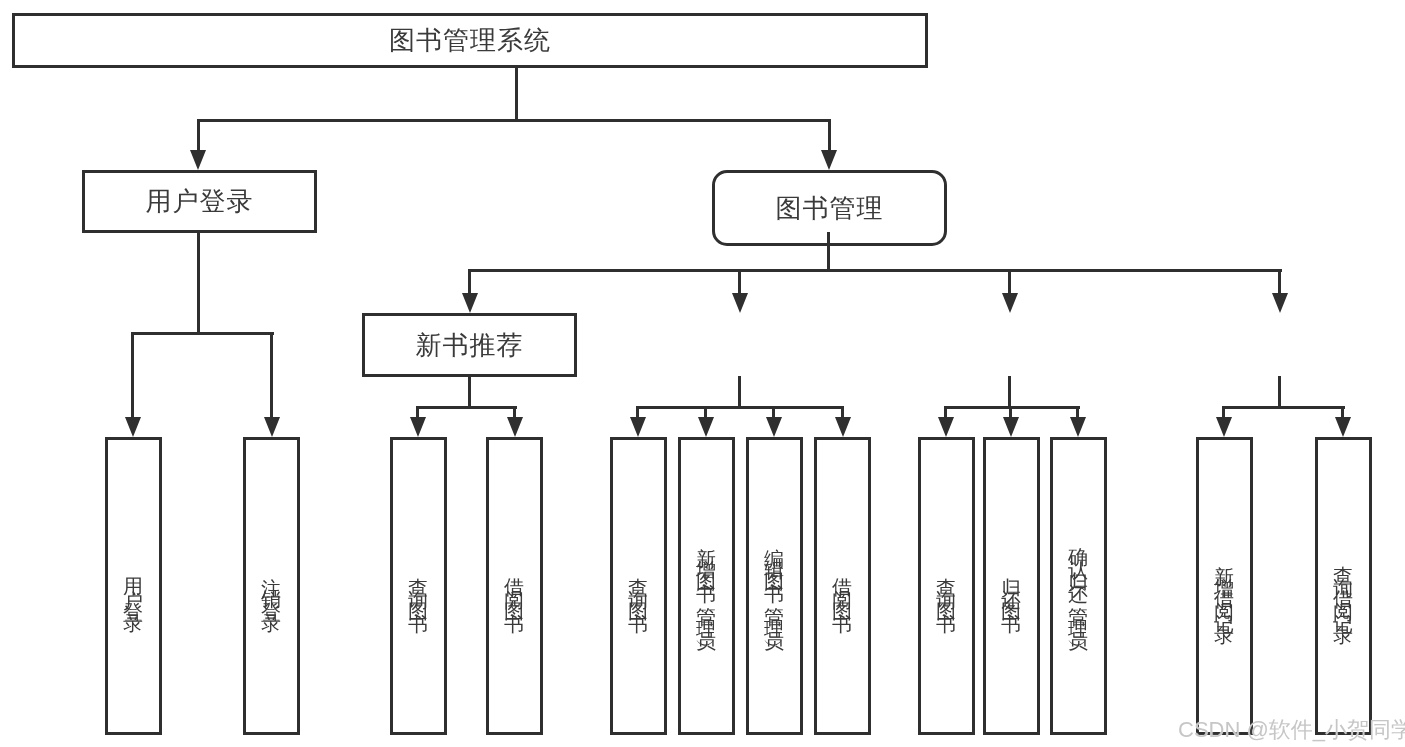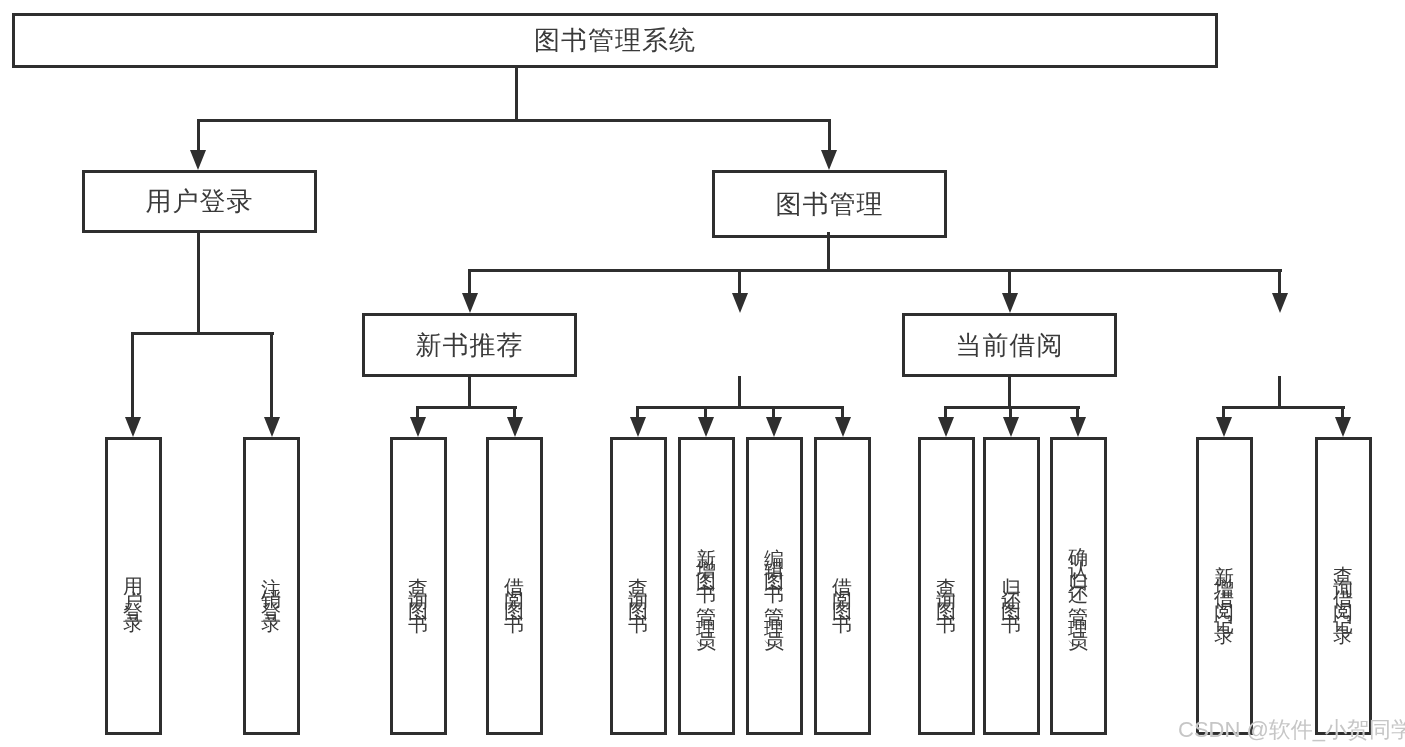--- a/index.html
+++ b/index.html
@@ -62,36 +62,33 @@
     color: #c6c6c6;
     text-shadow: 0 0 1px #ffffff;
     white-space: nowrap;
   }
 </style>
 </head>
 <body>
 
 <div class="canvas">
 
-  <div class="box" style="left:12px; top:13px; width:1206px; height:55px;">
+  <div class="box" style="left:12px; top:13px; width:916px; height:55px;">
     <span class="hlabel">图书管理系统</span>
   </div>
 
   <div class="box" style="left:82px; top:170px; width:235px; height:63px;">
     <span class="hlabel">用户登录</span>
   </div>
-  <div class="box" style="left:712px; top:170px; width:235px; height:68px;">
+  <div class="box" style="left:712px; top:170px; width:235px; height:76px;border-radius:15px;">
     <span class="hlabel">图书管理</span>
   </div>
 
   <div class="box" style="left:362px; top:313px; width:215px; height:64px;align-items:center;">
     <span class="hlabel">新书推荐</span>
-  </div>
-  <div class="box" style="left:902px; top:313px; width:215px; height:64px;">
-    <span class="hlabel">当前借阅</span>
   </div>
 
   <div class="box" style="left:105px; top:437px; width:57px; height:298px;">
     <span class="leaf-label">用户登录</span>
   </div>
   <div class="box" style="left:243px; top:437px; width:57px; height:298px;">
     <span class="leaf-label">注销登录</span>
   </div>
 
   <div class="box" style="left:390px; top:437px; width:57px; height:298px;">

